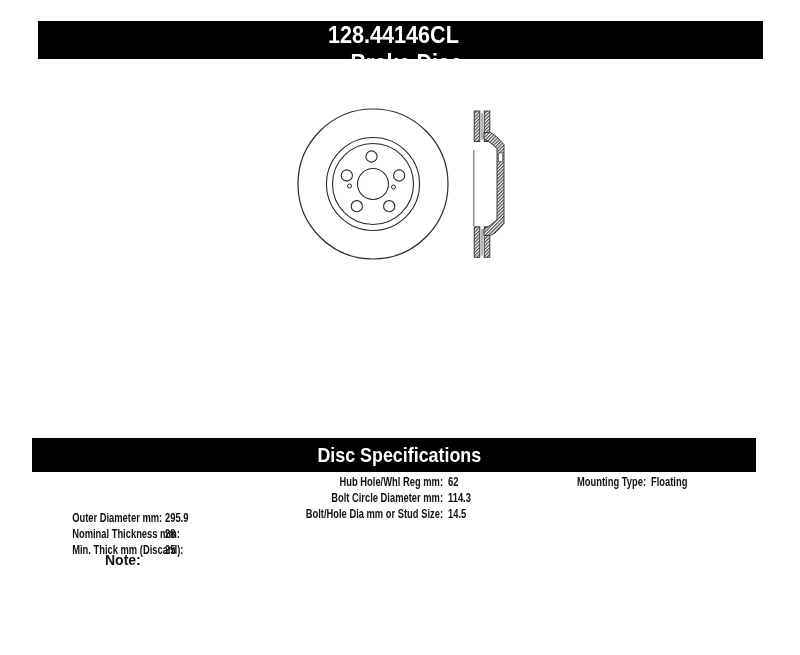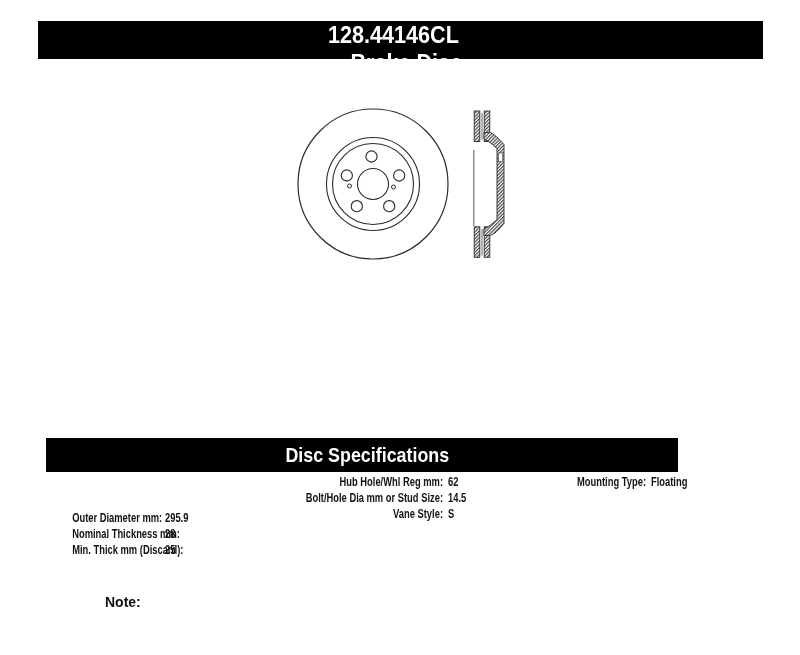--- a/index.html
+++ b/index.html
@@ -21,21 +21,21 @@
   }
   .header-bar .part-no {
     font-size: 24px; font-weight: bold; white-space: nowrap;
     transform: scaleX(0.9); transform-origin: 0 50%;
   }
   .header-bar .prod-type {
     font-size: 24px; font-weight: bold; white-space: nowrap;
     transform: scaleX(0.9); transform-origin: 100% 50%;
   }
   .spec-bar {
-    left: 46px; top: 438px; width: 632px; height: 34px;
+    left: 32px; top: 438px; width: 724px; height: 34px;
     background: #000; color: #fff;
     display: flex; align-items: center; justify-content: center; padding-left: 11px;
   }
   .spec-bar .spec-title {
     font-size: 21px; font-weight: bold; white-space: nowrap;
     transform: scaleX(0.85);
   }
 
   
   .spec-col { position: absolute; top: 474px; }
@@ -49,21 +49,21 @@
     transform: scaleX(0.72); transform-origin: 0 50%;
   }
   .col-left  { left: 38px; margin-top: 36px;  }
   .col-left  .lbl { width: 122px; }
   .col-mid   { left: 252px; }
   .col-mid   .lbl { width: 191px; }
   .col-right { left: 516px; }
   .col-right .lbl { width: 130px; }
 
   .note-label {
-    left: 93px; top: 594px; font-size: 14px; font-weight: bold; padding-left: 12px;
+    left: 93px; top: 552px; font-size: 14px; font-weight: bold; padding-left: 12px;
   }
 
   
   .drawing { left: 278px; top: 92px; }
 </style>
 </head>
 <body>
 
 <div class="abs header-bar">
   <span class="part-no">128.44146CL</span>
@@ -133,26 +133,26 @@
     <span class="val">25</span>
   </div>
 </div>
 
 <div class="spec-col col-mid">
   <div class="spec-row">
     <span class="lbl">Hub Hole/Whl Reg mm:</span>
     <span class="val">62</span>
   </div>
   <div class="spec-row">
+    <span class="lbl">Bolt Circle Diameter mm:</span>
+    <span class="val">114.3</span>
+  </div>
+  <div class="spec-row">
     <span class="lbl">Bolt/Hole Dia mm or Stud Size:</span>
     <span class="val">14.5</span>
-  </div>
-  <div class="spec-row">
-    <span class="lbl">Vane Style:</span>
-    <span class="val">S</span>
   </div>
 </div>
 
 <div class="spec-col col-right">
   <div class="spec-row">
     <span class="lbl">Mounting Type:</span>
     <span class="val">Floating</span>
   </div>
 </div>
 

